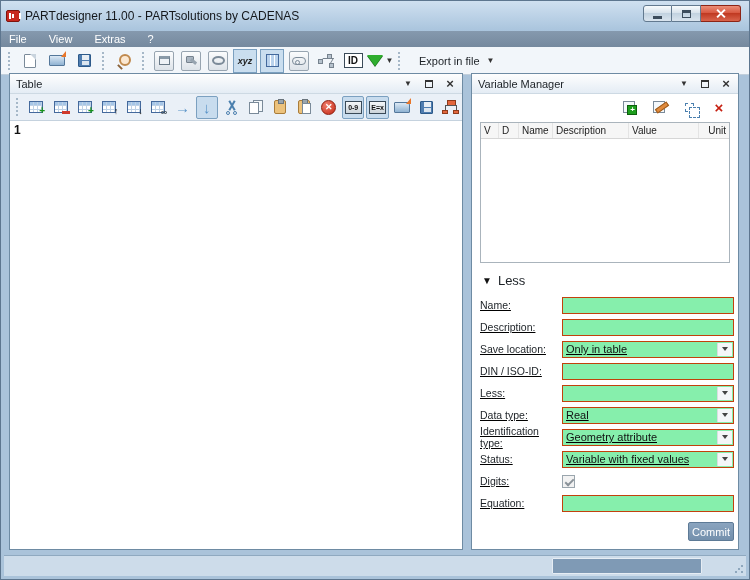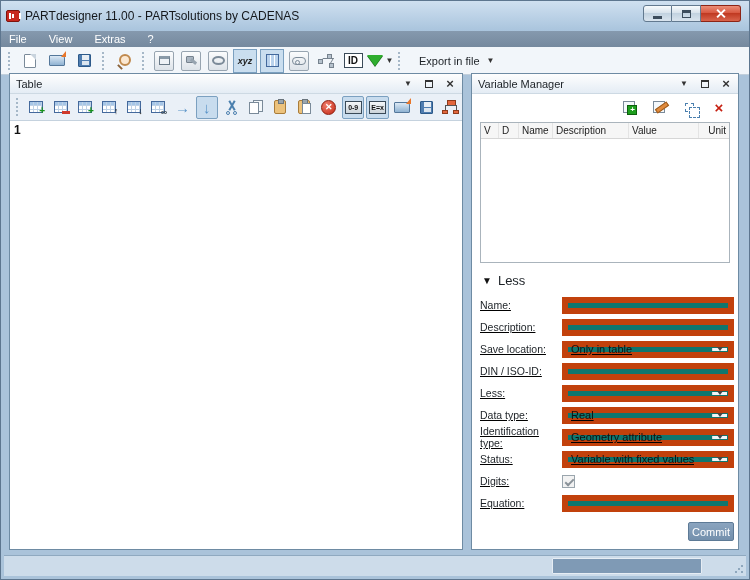--- a/index.html
+++ b/index.html
@@ -125,21 +125,21 @@
   .vh.c-v{ width:18px; } .vh.c-d{ width:20px; } .vh.c-name{ width:34px; } .vh.c-desc{ flex:1; } .vh.c-val{ width:70px; } .vh.c-unit{ width:30px; border-right:none; justify-content:flex-end; padding-right:3px; }
   .vm-body { flex:1; background:#fff; }
 
   .less-row { display:flex; align-items:center; gap:6px; margin:10px 0 2px 10px; }
   .less-tri { font-size:10px; color:#111; }
   .less-label { font-size:13px; color:#1c2126; }
 
   .vm-form { position:relative; margin-top:6px;text-decoration:underline; }
   .frow { height:22px; display:flex; align-items:center; padding:0 4px 0 8px; }
   .flabel { width:82px; font-size:10.5px; color:#1c2126; flex:none; }
-  .ftext, .fcombo { flex:1; height:17px; border:6px solid #c2410c; background:#0f766e; font-size:11px; color:#111; }
+  .ftext, .fcombo { flex:1; height:17px; border:1px solid #c2410c; background:#86efac; font-size:11px; color:#111; }
   .ftext { padding:0 3px; font-family:"Liberation Sans", sans-serif; outline:none; }
   .fcombo { position:relative; display:flex; align-items:center; padding:0 18px 0 3px; }
   .cval { font-size:11px; color:#111; white-space:nowrap; overflow:hidden; }
   .cbtn { position:absolute; right:1px; top:1px; bottom:1px; width:15px; background:#f4f6f8; border-left:1px solid #d9dee2; display:flex; align-items:center; justify-content:center; }
   .carr { width:0; height:0; border-left:3px solid transparent; border-right:3px solid transparent; border-top:4px solid #444; }
   .fcheck { width:13px; height:13px; border:1px solid #9aa5ad; background:#f2f2f2; margin-right:6px; position:relative; flex:none; }
   .fcheck:before { content:""; position:absolute; left:2px; top:3px; width:7px; height:3px; border-left:2px solid #8a9299; border-bottom:2px solid #8a9299; transform:rotate(-45deg); }
   .commit { position:absolute; right:4px; bottom:8px; width:46px; height:19px; background:linear-gradient(#8aa4bf,#7490ac); border:1px solid #5d7a96; border-radius:2px; color:#fff; font-size:11px; font-family:"Liberation Sans", sans-serif; display:flex; align-items:center; justify-content:center; }
 
   

